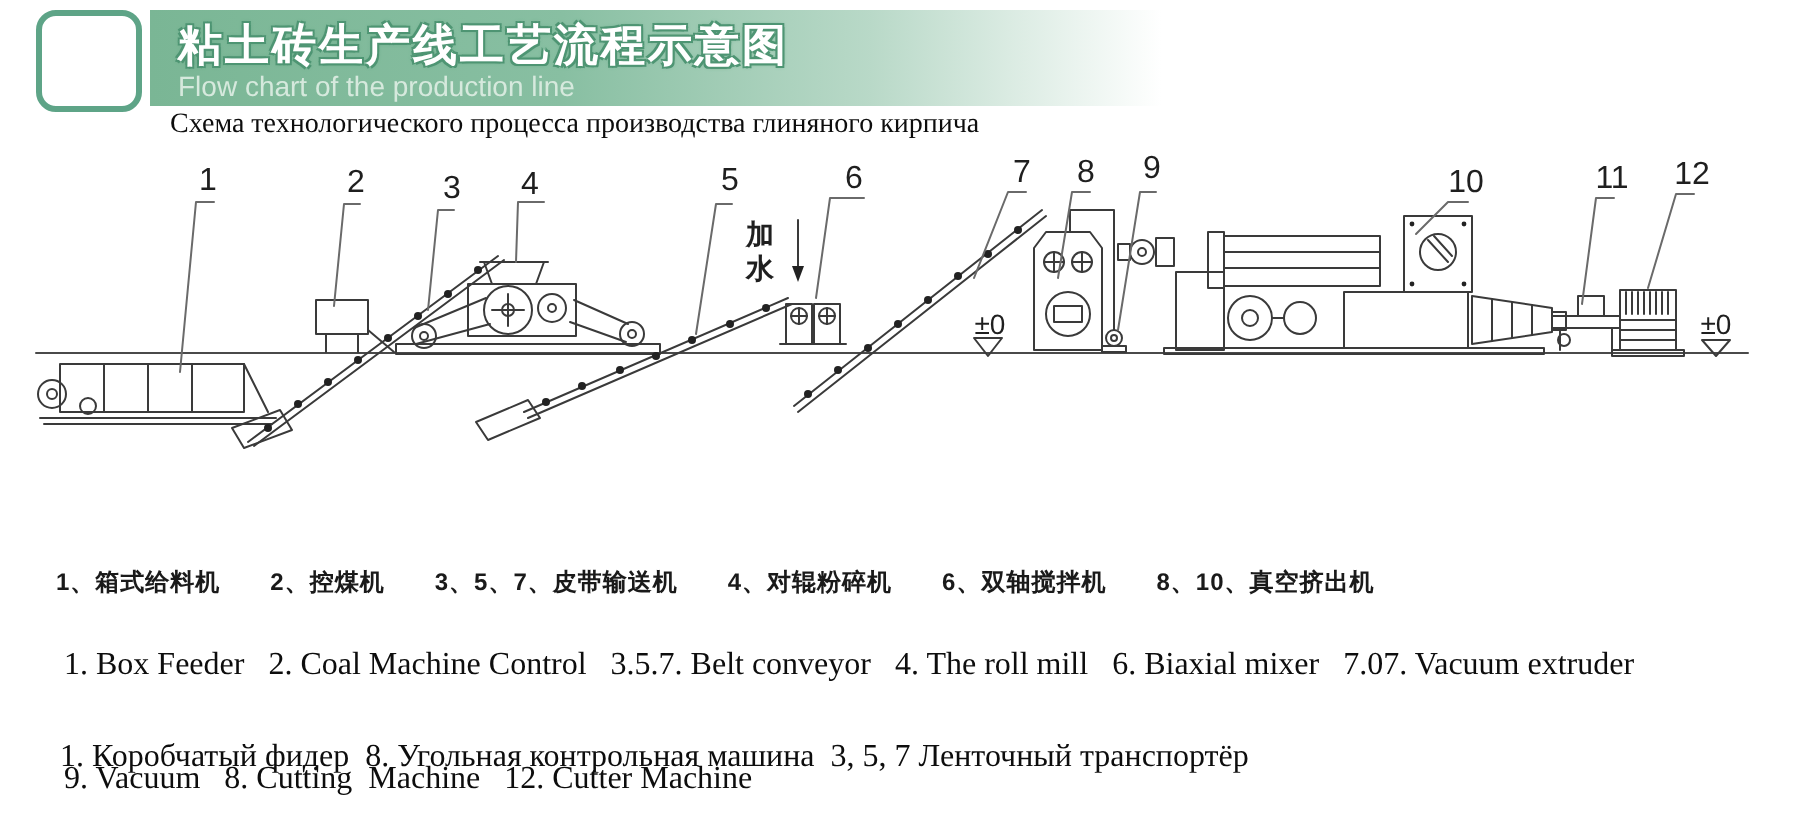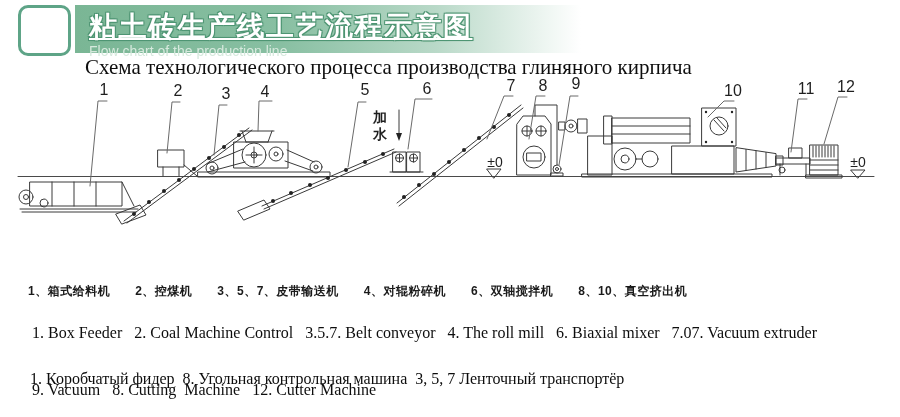--- a/index.html
+++ b/index.html
@@ -2,25 +2,25 @@
 <html><head>
 <meta charset="utf-8">
 <style>
   html,body{margin:0;padding:0;background:#fff;}
   .page{position:relative;width:900px;height:417px;background:#fff;overflow:hidden;
         font-family:"Liberation Sans",sans-serif;color:#111;}
   .logo-box{position:absolute;left:18px;top:5px;width:47px;height:45px;
             background:#fff;border:3px solid #5ea487;border-radius:10px;}
   .banner{position:absolute;left:75px;top:5px;width:516px;height:48px;
           background:linear-gradient(90deg,#7ab695 0%,#88bfa2 40%,#b9d9c8 70%,#ffffff 98%);}
-  .title-zh{padding:3px 0 0 14px;font-size:28px;font-weight:bold;letter-spacing:1.5px;color:#fff;
-            text-shadow:1px 1px 0 #4e9573,-1px -1px 0 #4e9573,1px -1px 0 #4e9573,-1px 1px 0 #4e9573,0 0 2px #4e9573;text-decoration:underline;}
+  .title-zh{padding:3px 0 0 14px;font-size:22px;font-weight:bold;letter-spacing:1.5px;color:#fff;
+            text-shadow:1px 1px 0 #4e9573,-1px -1px 0 #4e9573,1px -1px 0 #4e9573,-1px 1px 0 #4e9573,0 0 2px #4e9573;}
   .title-en{padding:0 0 0 14px;margin-top:-3px;font-size:14px;color:#d6e9dd;
             font-family:Liberation Sans, sans-serif;}
-  .subtitle-ru{position:absolute;left:85px;top:55px;font-size:21px;color:#0d0d0d;
+  .subtitle-ru{position:absolute;left:85px;top:55px;font-size:14px;color:#0d0d0d;
                font-family:"Liberation Serif",serif;}
   .diagram-svg{position:absolute;left:0;top:0;width:900px;height:417px;}
   .legend{position:absolute;white-space:pre;}
   .legend-zh{left:28px;top:234px;font-size:12px;font-weight:600;letter-spacing:0.5px;line-height:23px;color:#1a1a1a;}
   .legend-en{left:32px;top:285px;font-size:16px;line-height:19px;font-family:"Liberation Serif",serif;color:#0d0d0d;}
   .legend-ru{left:30px;top:326px;font-size:16px;line-height:21px;font-family:"Liberation Serif",serif;color:#0d0d0d;}
   svg text{font-family:"Liberation Sans",sans-serif;fill:#1f1f1f;}
   .num{font-size:16px;}
   .cjk{font-size:14px;font-weight:bold;}
   .lvl{font-size:14px;}

